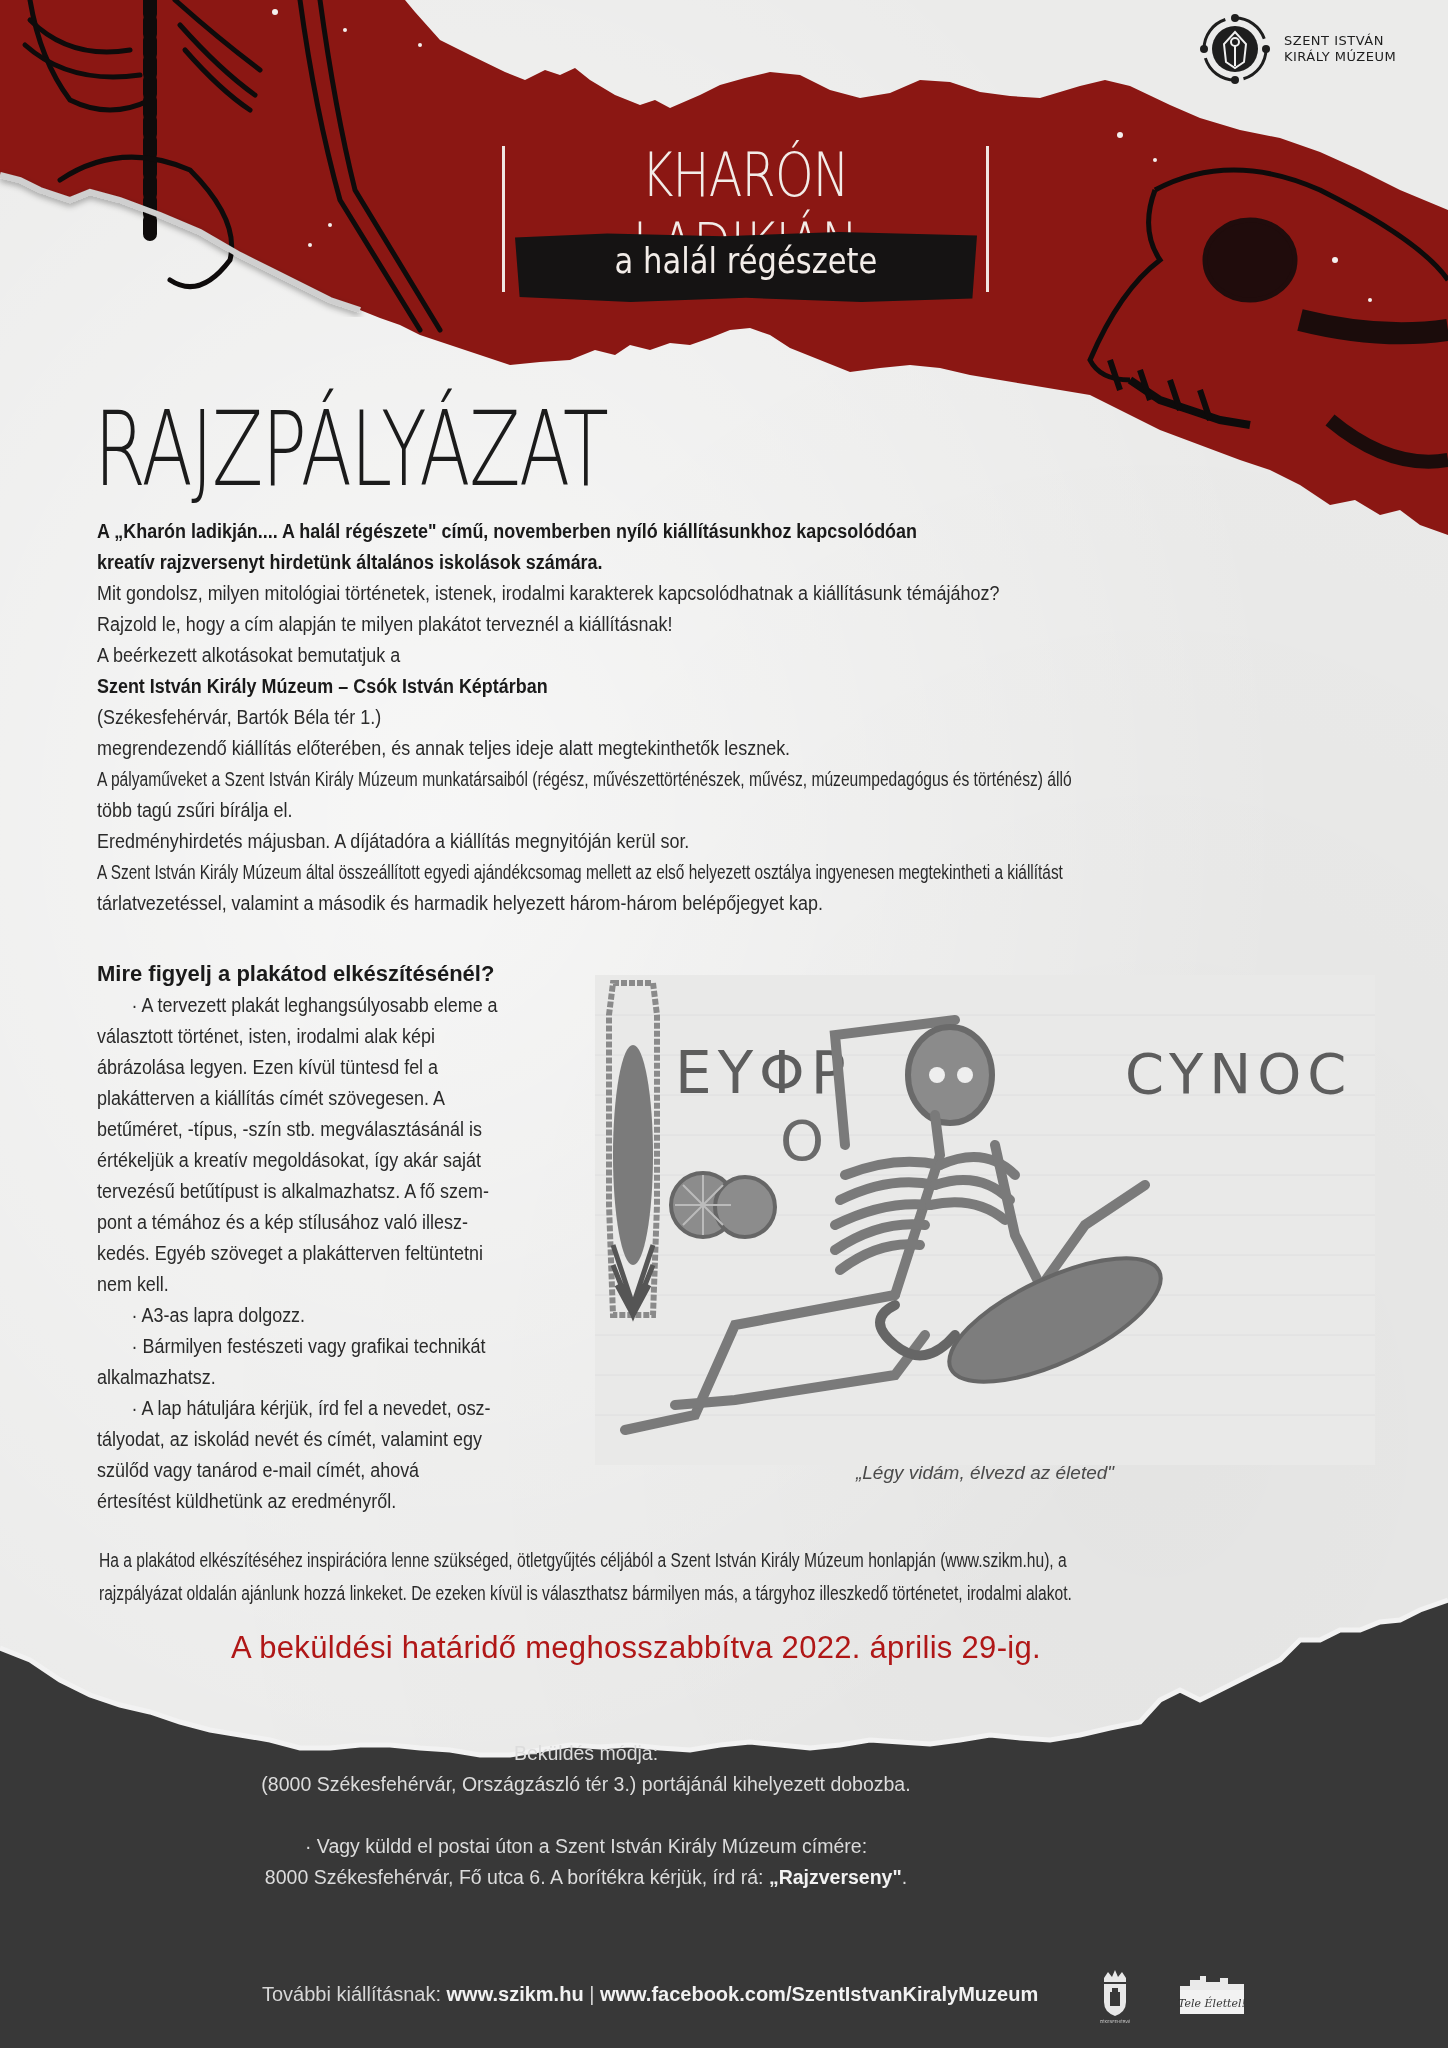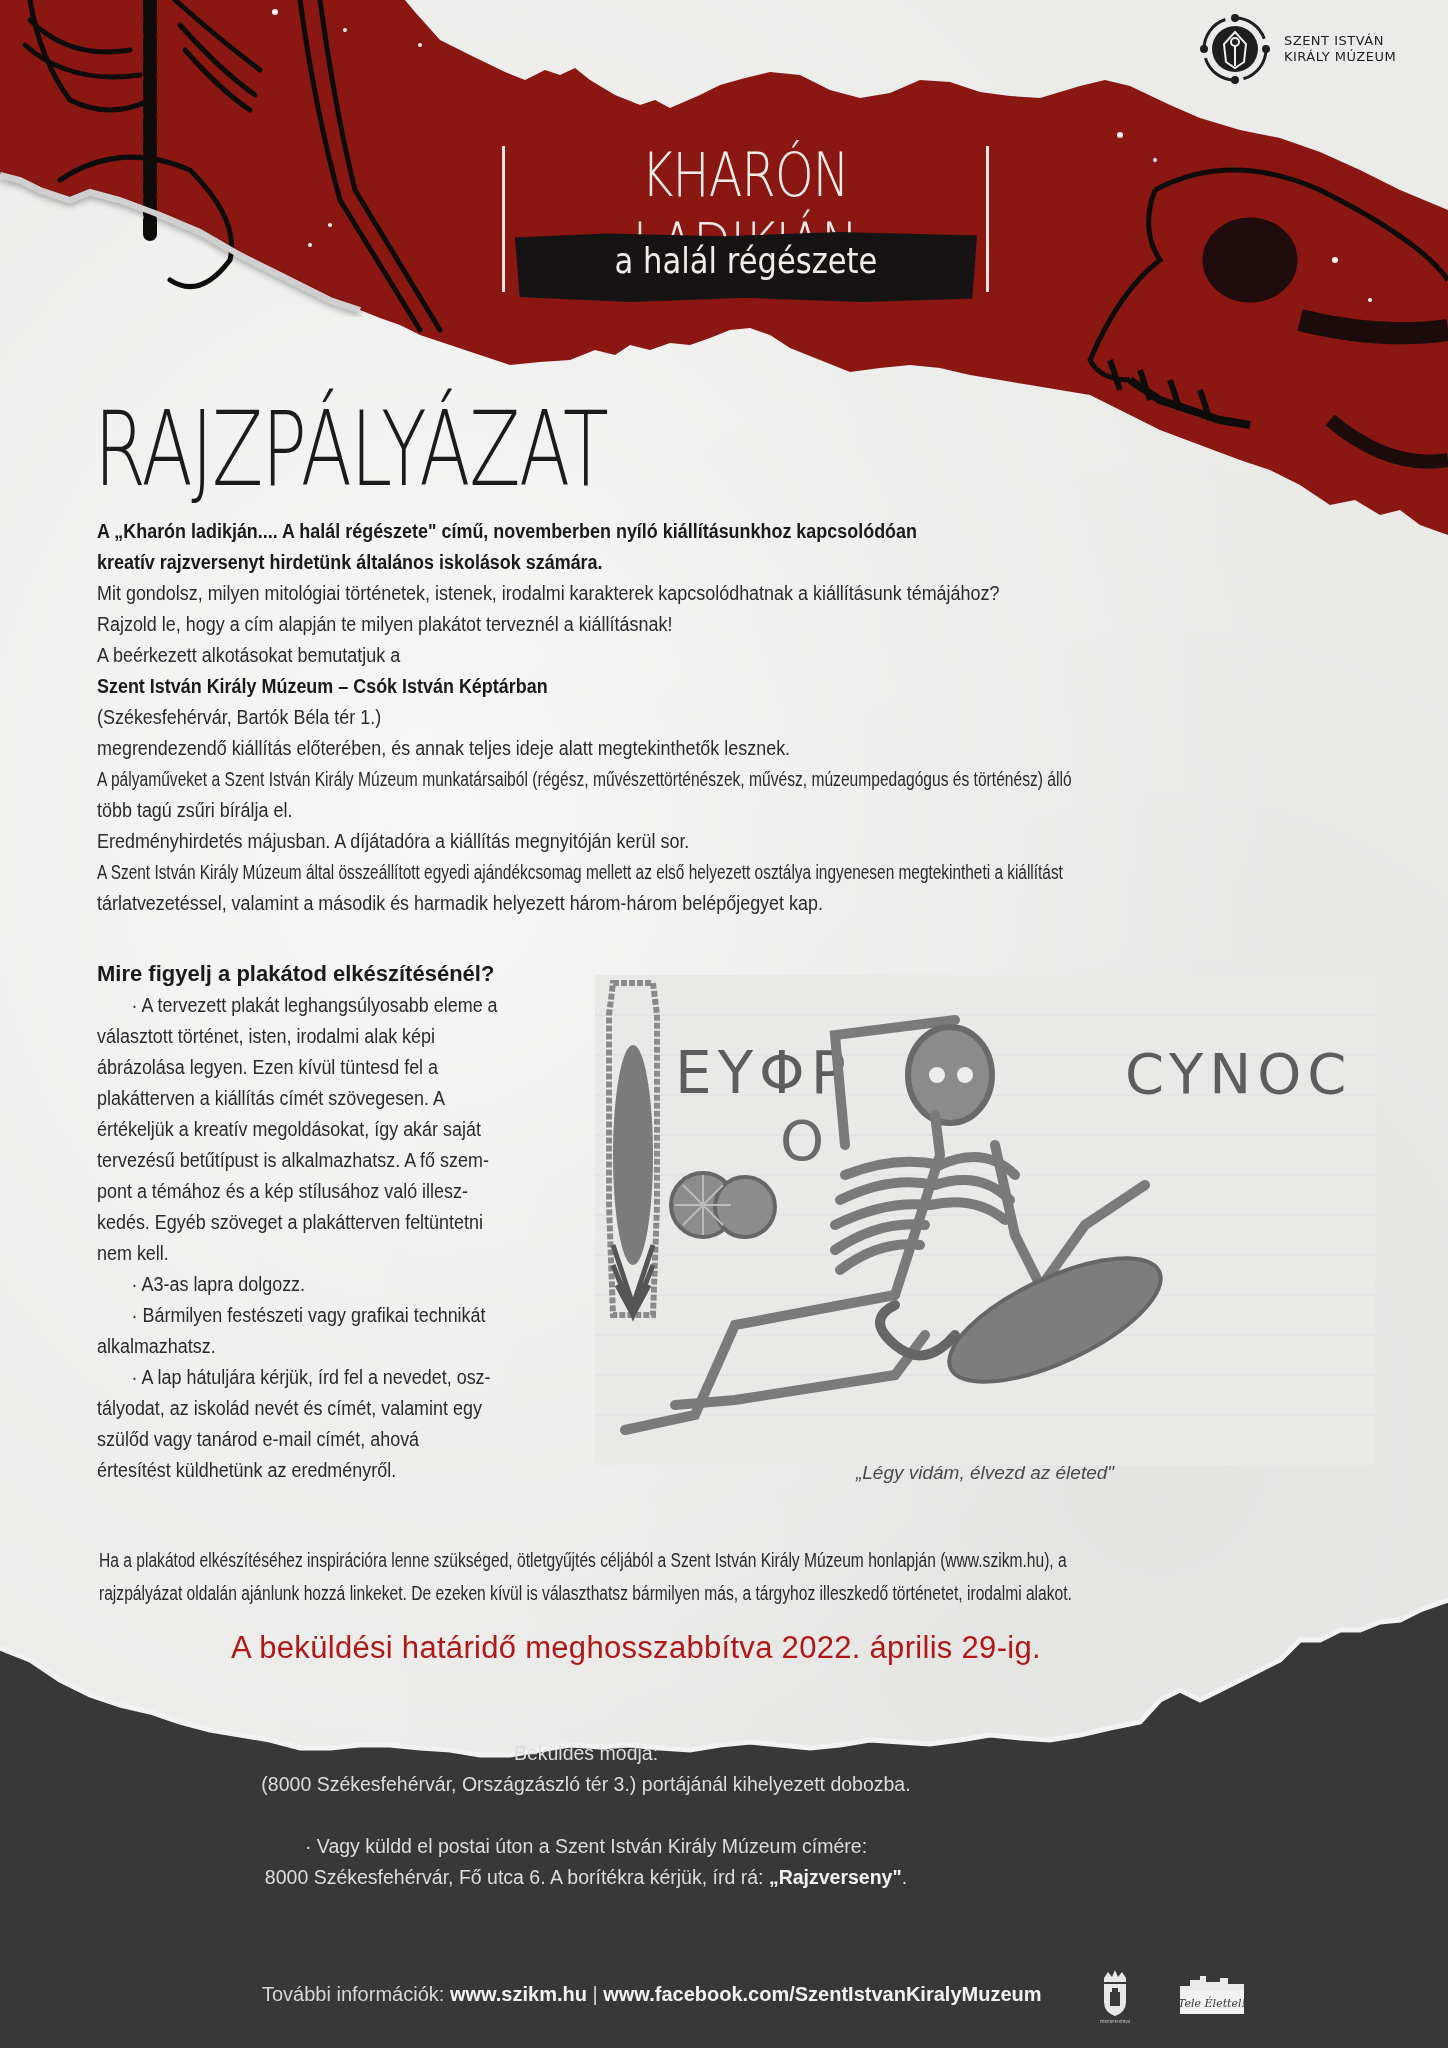--- a/index.html
+++ b/index.html
@@ -172,20 +172,21 @@
   <p><span class="cond" style="transform:scaleX(0.79)">A Szent István Király Múzeum által összeállított egyedi ajándékcsomag mellett az első helyezett osztálya ingyenesen megtekintheti a kiállítást</span></p>
   <p><span class="cond">tárlatvezetéssel, valamint a második és harmadik helyezett három-három belépőjegyet kap.</span></p>
 </div>
 
 <div class="tips">
   <h3>Mire figyelj a plakátod elkészítésénél?</h3>
   <p class="indent"><span class="cond">· A tervezett plakát leghangsúlyosabb eleme a</span></p>
   <p><span class="cond">választott történet, isten, irodalmi alak képi</span></p>
   <p><span class="cond">ábrázolása legyen. Ezen kívül tüntesd fel a</span></p>
   <p><span class="cond">plakátterven a kiállítás címét szövegesen. A</span></p>
+  <p><span class="cond">betűméret, -típus, -szín stb. megválasztásánál is</span></p>
   <p><span class="cond">értékeljük a kreatív megoldásokat, így akár saját</span></p>
   <p><span class="cond">tervezésű betűtípust is alkalmazhatsz. A fő szem-</span></p>
   <p><span class="cond">pont a témához és a kép stílusához való illesz-</span></p>
   <p><span class="cond">kedés. Egyéb szöveget a plakátterven feltüntetni</span></p>
   <p><span class="cond">nem kell.</span></p>
   <p class="indent"><span class="cond">· A3-as lapra dolgozz.</span></p>
   <p class="indent"><span class="cond">· Bármilyen festészeti vagy grafikai technikát</span></p>
   <p><span class="cond">alkalmazhatsz.</span></p>
   <p class="indent"><span class="cond">· A lap hátuljára kérjük, írd fel a nevedet, osz-</span></p>
   <p><span class="cond">tályodat, az iskolád nevét és címét, valamint egy</span></p>
@@ -244,21 +245,21 @@
   <p>Beküldés módja:</p>
   <p>(8000 Székesfehérvár, Országzászló tér 3.) portájánál kihelyezett dobozba.</p>
   <div class="gap"></div>
   <p>· Vagy küldd el postai úton a Szent István Király Múzeum címére:</p>
   <p>
     <span>8000 Székesfehérvár, Fő utca 6. A borítékra kérjük, írd rá: </span><span class="bold" style="color:#f2f2f2">„Rajzverseny"</span><span>.</span>
   </p>
 </div>
 
 <div class="footer">
-  <span>További információk: </span><span class="bold">www.szikm.hu</span><span> | </span><span class="bold">www.facebook.com/SzentIstvanKiralyMuzeum</span>
+  <span>További kiállításnak: </span><span class="bold">www.szikm.hu</span><span> | </span><span class="bold">www.facebook.com/SzentIstvanKiralyMuzeum</span>
 </div>
 
 <svg class="crest" viewBox="0 0 30 56">
   <path d="M4,10 L8,4 L12,9 L15,2 L18,9 L22,4 L26,10 L26,14 L4,14 Z" fill="#e8e8e8"></path>
   <path d="M4,16 H26 V34 Q26,44 15,48 Q4,44 4,34 Z" fill="#e8e8e8"></path>
   <rect x="10" y="24" width="10" height="14" fill="#383838"></rect>
   <rect x="12" y="20" width="6" height="6" fill="#383838"></rect>
   <text x="15" y="55" font-size="4" fill="#ccc" text-anchor="middle" font-family="DejaVu Sans">SZÉKESFEHÉRVÁR</text>
 </svg>
 

